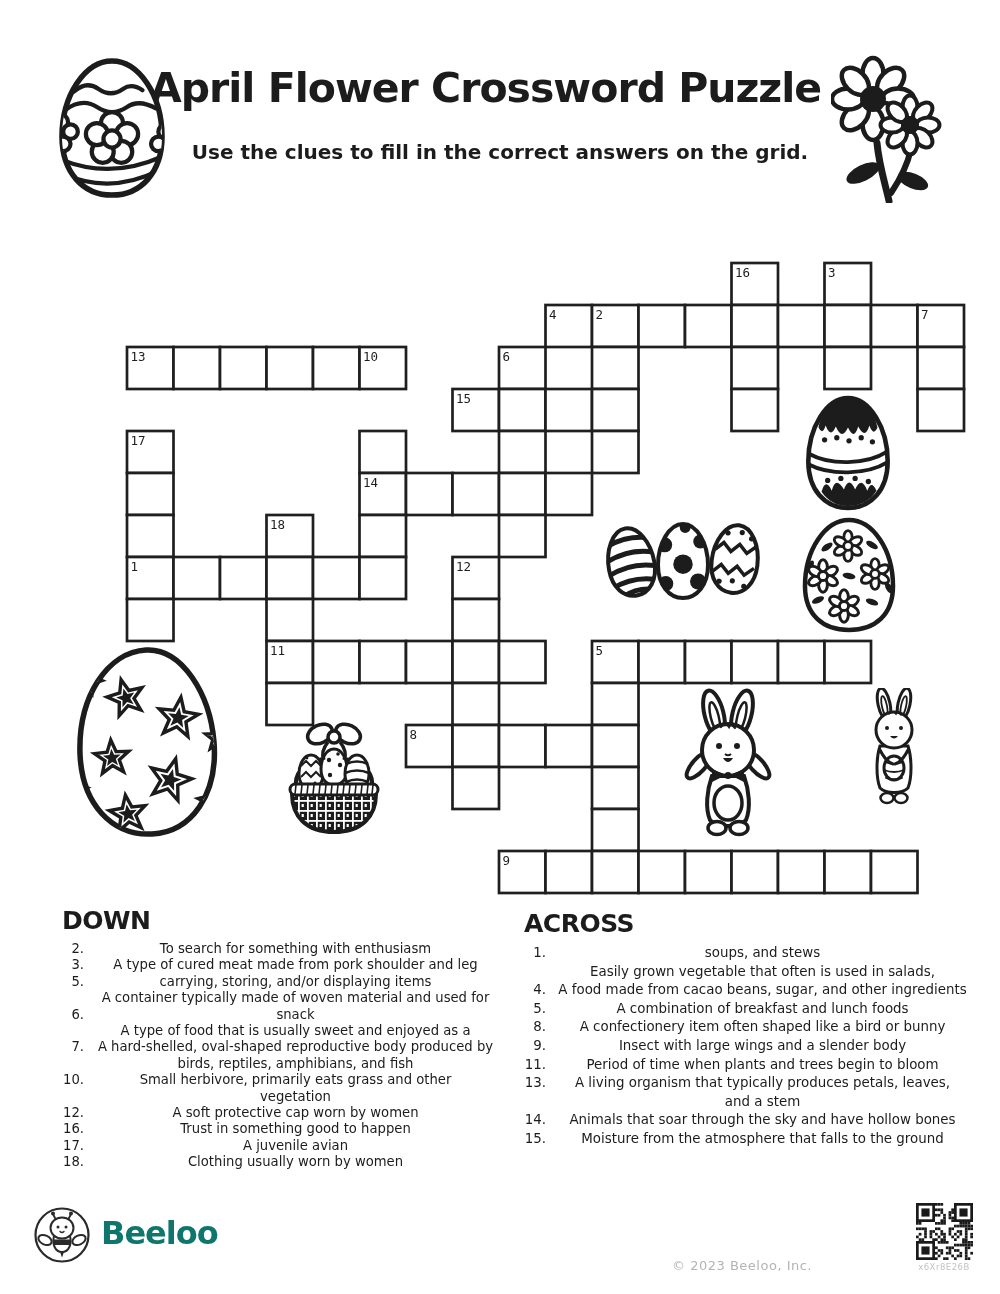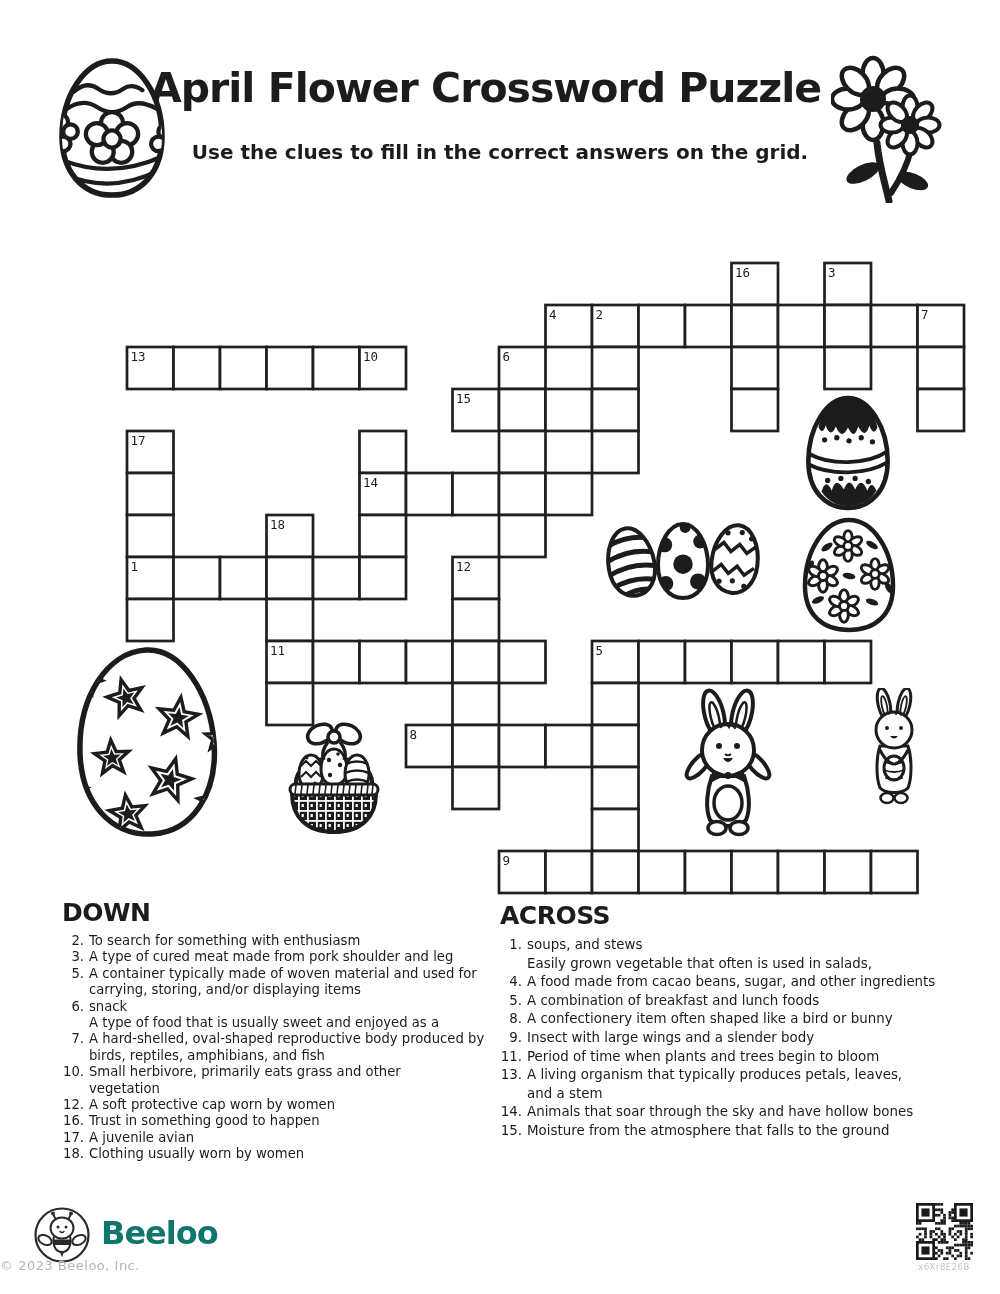--- a/index.html
+++ b/index.html
@@ -5,30 +5,30 @@
   html,body{margin:0;padding:0;background:#888;}
   #page{position:relative;width:1000px;height:1294px;background:#ffffff;overflow:hidden;
         font-family:"DejaVu Sans","Liberation Sans",sans-serif;color:#1c1c1c;}
   .abs{position:absolute;}
   
   #title{left:150px;top:64px;width:700px;text-align:left;font-size:41px;font-weight:700;letter-spacing:-1px;}
   #subtitle{left:150px;top:140px;width:700px;text-align:center;font-size:20px;font-weight:600;}
   
   .clue-section{line-height:1;}
   #down-section{left:62px;top:900px;width:440px;}
-  #across-section{left:500px;top:903px;width:450px;}
-  .clue-heading{font-size:25px;font-weight:700;margin:0 0 8px 0;letter-spacing:-0.5px;}
+  #across-section{left:524px;top:903px;width:450px;}
+  .clue-heading{font-size:25px;font-weight:700;margin:8px 0 8px 0;letter-spacing:-0.5px;}
   .clue{display:flex;align-items:flex-start;}
   .clue-num{flex:0 0 22px;text-align:right;margin-right:5px;font-weight:500;}
-  .clue-lines{flex:1;}
+  .clue-lines{flex:1;text-align:center;}
   #down-section .clue,#down-section .clue-line{font-size:13.2px;line-height:16.4px;}
   #across-section .clue,#across-section .clue-line{font-size:13.4px;line-height:18.6px;}
   
   #brand-text{left:101px;top:1214px;font-size:32px;font-weight:700;color:#0f766e;letter-spacing:-1px;}
-  #copyright{left:0;top:1258px;width:812px;text-align:left;font-size:13px;color:#b4b4b4;letter-spacing:0.5px;}
+  #copyright{left:0;top:1258px;width:812px;text-align:right;font-size:13px;color:#b4b4b4;letter-spacing:0.5px;}
   #qr-label{left:898px;top:1262px;width:92px;text-align:center;font-size:8.5px;color:#c3c3c3;letter-spacing:0.5px;}
   svg{display:block;}
   #grid-svg{left:0;top:0;pointer-events:none;}
   #grid-svg rect{pointer-events:auto;}
   text.cellnum{font-family:"DejaVu Sans Mono","Liberation Mono",monospace;font-size:12.5px;fill:#1e1e1e;}
 </style>
 </head>
 <body>
 
 <div id="page">
@@ -498,22 +498,22 @@
         </div>
         <div class="clue">
           <span class="clue-num">3.</span>
           <span class="clue-lines">
             <div class="clue-line">A type of cured meat made from pork shoulder and leg</div>
           </span>
         </div>
         <div class="clue">
           <span class="clue-num">5.</span>
           <span class="clue-lines">
+            <div class="clue-line">carrying, storing, and/or displaying items</div>
             <div class="clue-line">A container typically made of woven material and used for</div>
-            <div class="clue-line">carrying, storing, and/or displaying items</div>
           </span>
         </div>
         <div class="clue">
           <span class="clue-num">6.</span>
           <span class="clue-lines">
             <div class="clue-line">snack</div>
             <div class="clue-line">A type of food that is usually sweet and enjoyed as a</div>
           </span>
         </div>
         <div class="clue">

